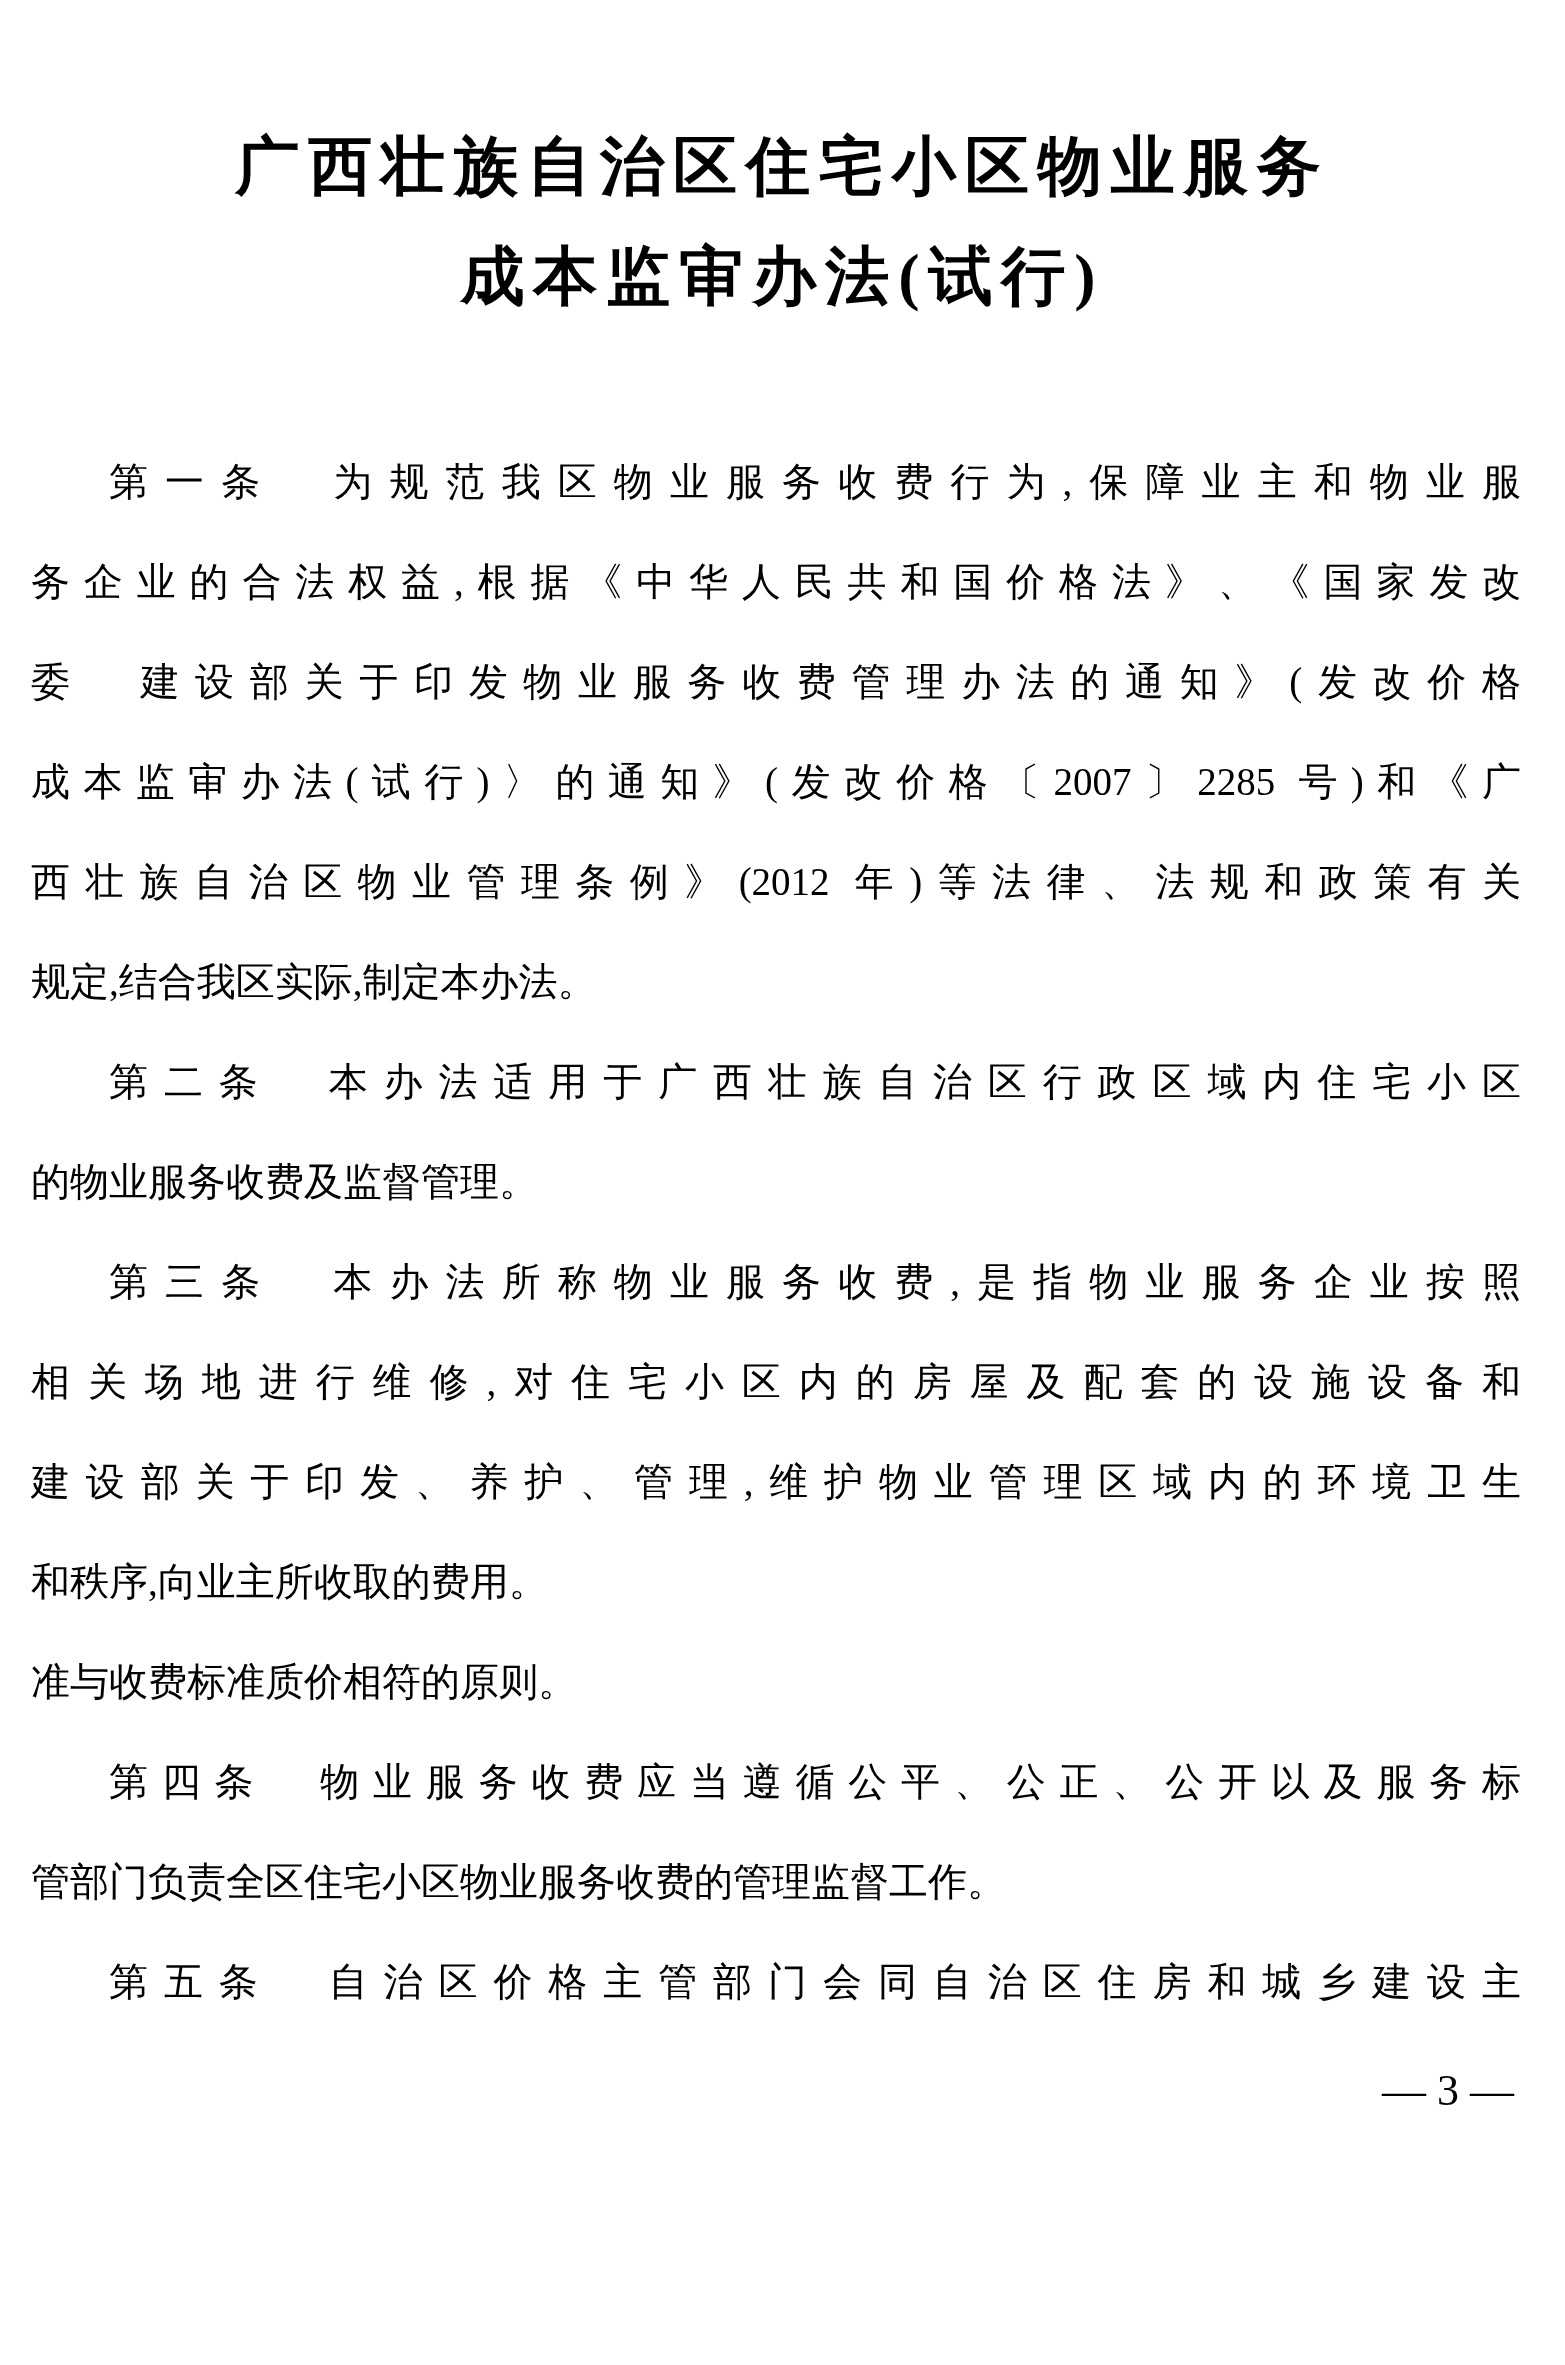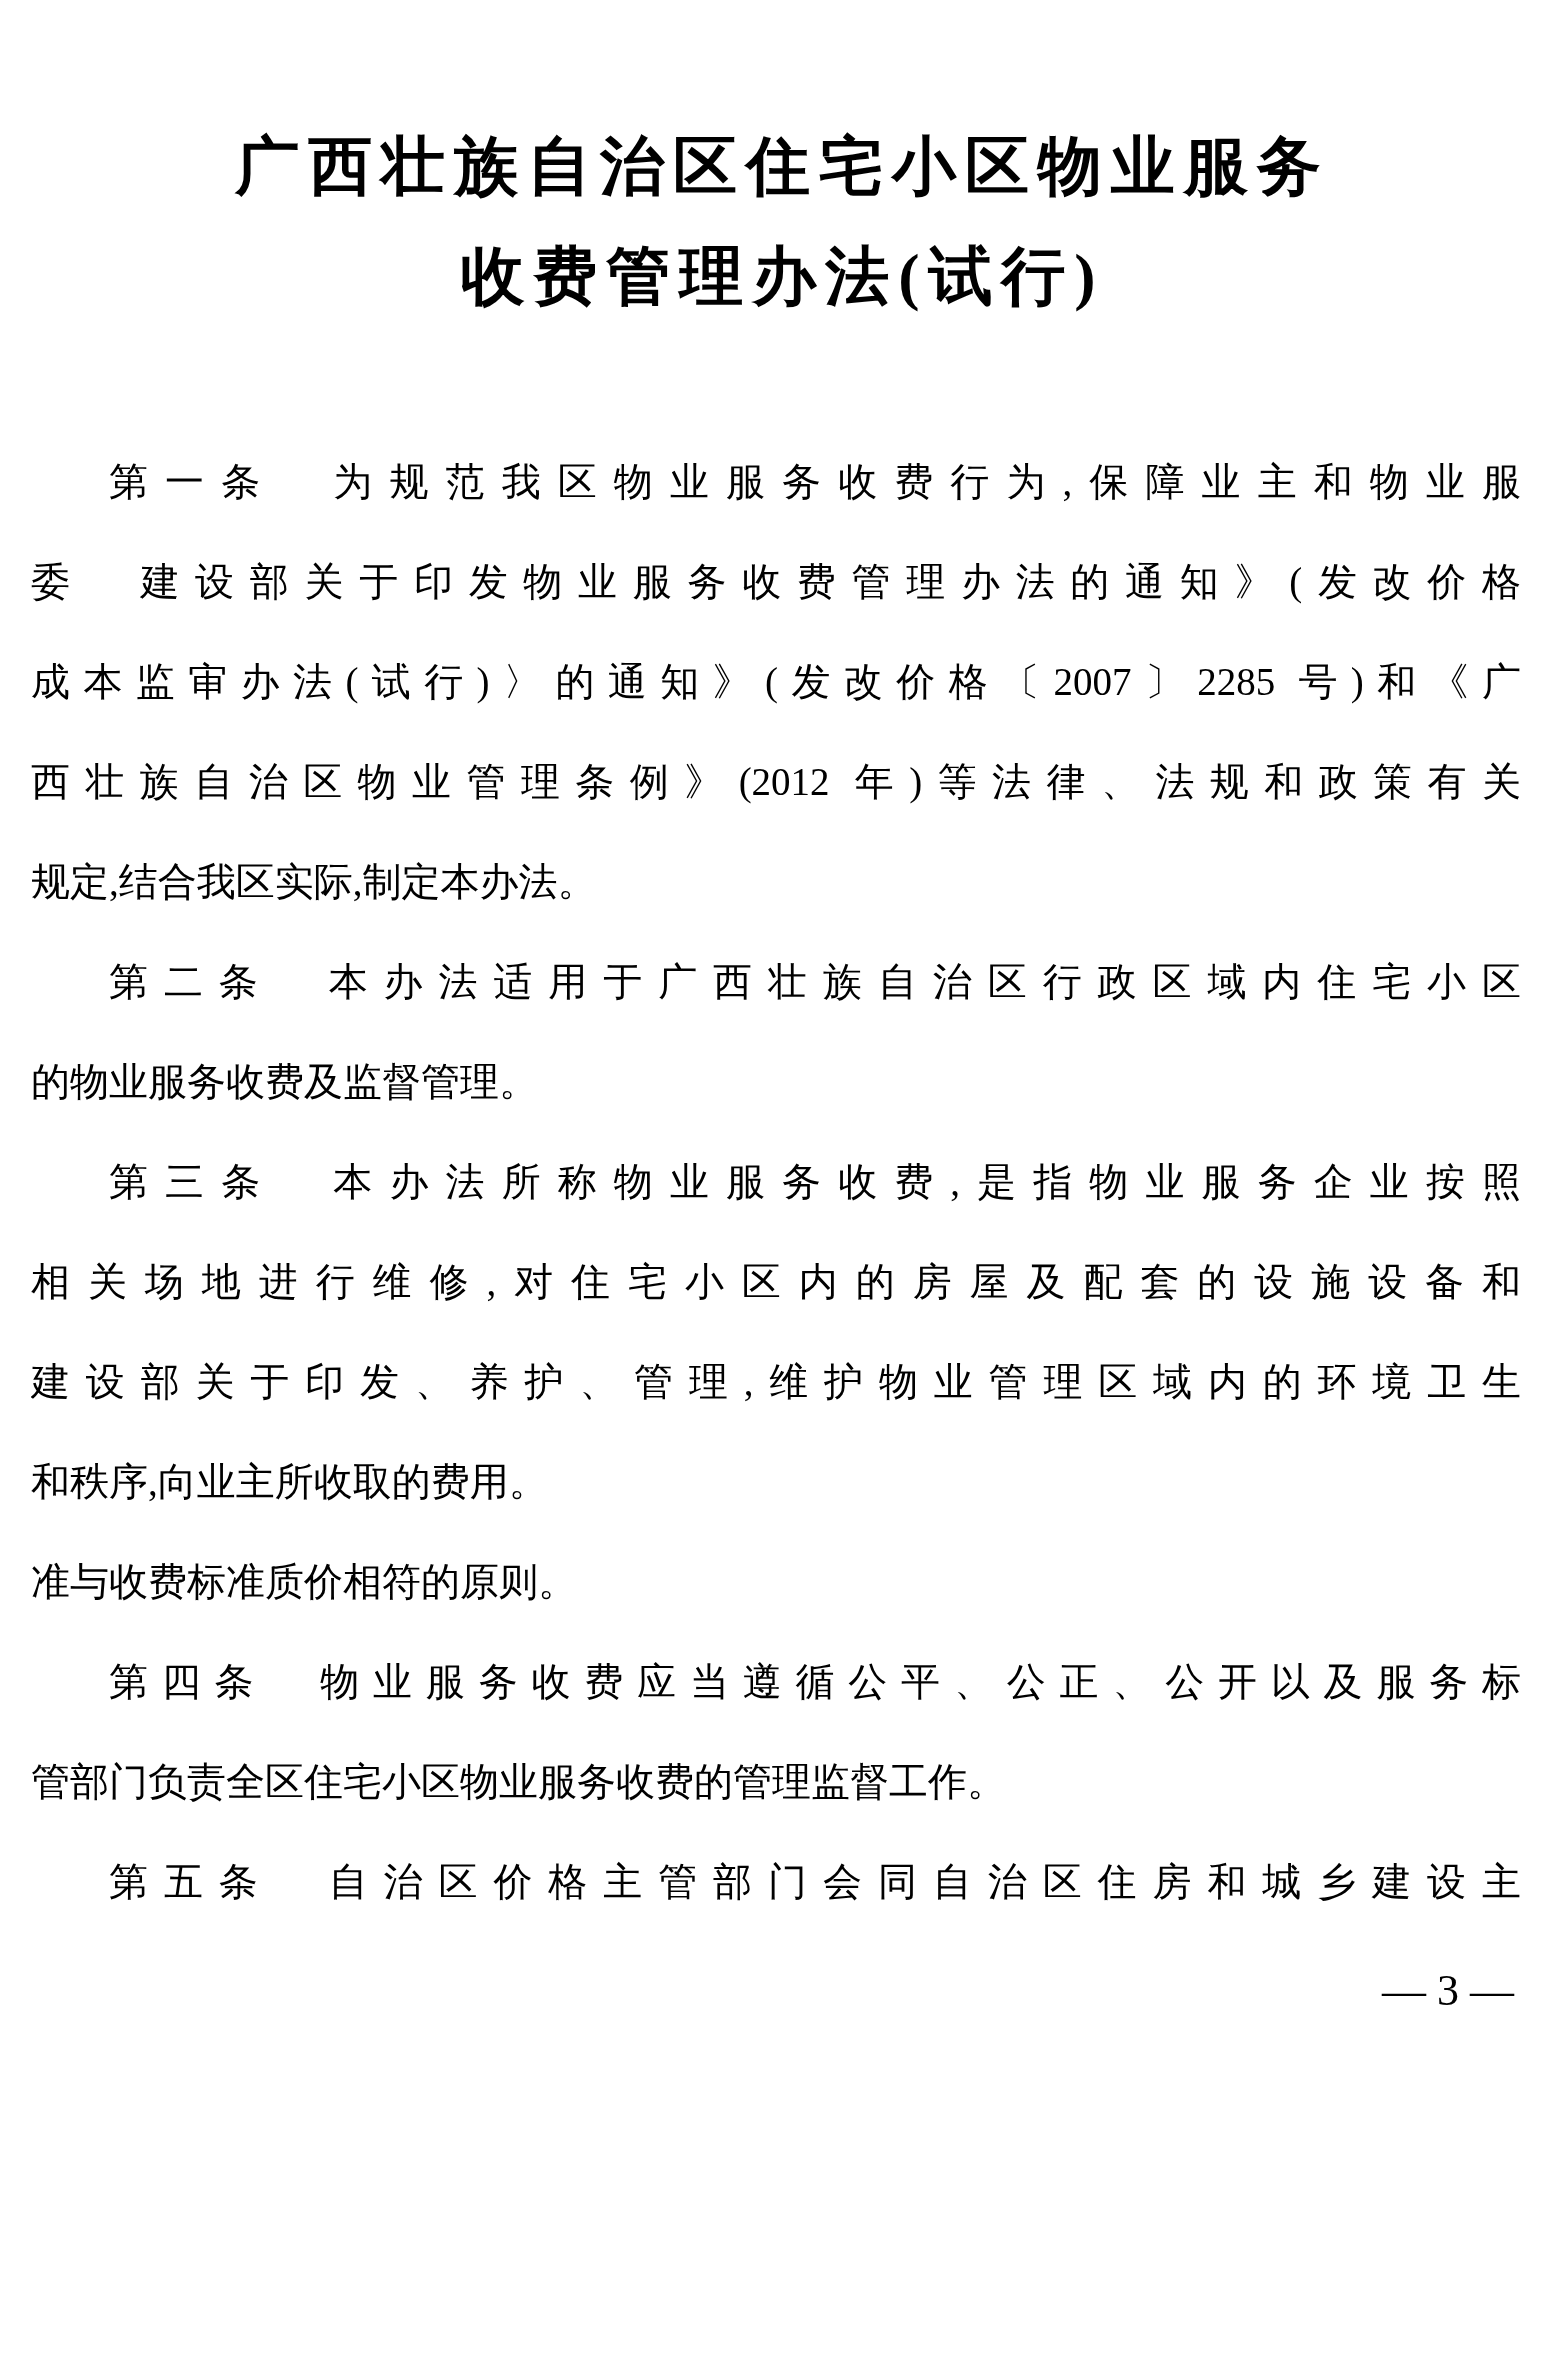--- a/index.html
+++ b/index.html
@@ -60,25 +60,26 @@
     color: #000000;
   }
 </style>
 </head>
 <body>
 
 <div class="page">
 
   <div class="title-block">
     <div class="title-line">广西壮族自治区住宅小区物业服务</div>
-    <div class="title-line">收费管理办法(试行)</div>
+    <div class="title-line">成本监审办法(试行)</div>
   </div>
 
   <div class="doc-body">
     <div class="ln fill ind">第一条　为规范我区物业服务收费行为,保障业主和物业服</div>
+    <div class="ln fill">务企业的合法权益,根据《中华人民共和国价格法》、《国家发改</div>
     <div class="ln fill">委　建设部关于印发物业服务收费管理办法的通知》(发改价格</div>
     <div class="ln fill">成本监审办法(试行)〉的通知》(发改价格〔2007〕2285 号)和《广</div>
     <div class="ln fill">西壮族自治区物业管理条例》(2012 年)等法律、法规和政策有关</div>
     <div class="ln end">规定,结合我区实际,制定本办法。</div>
     <div class="ln fill ind">第二条　本办法适用于广西壮族自治区行政区域内住宅小区</div>
     <div class="ln end">的物业服务收费及监督管理。</div>
     <div class="ln fill ind">第三条　本办法所称物业服务收费,是指物业服务企业按照</div>
     <div class="ln fill">相关场地进行维修,对住宅小区内的房屋及配套的设施设备和</div>
     <div class="ln fill">建设部关于印发、养护、管理,维护物业管理区域内的环境卫生</div>
     <div class="ln end">和秩序,向业主所收取的费用。</div>

